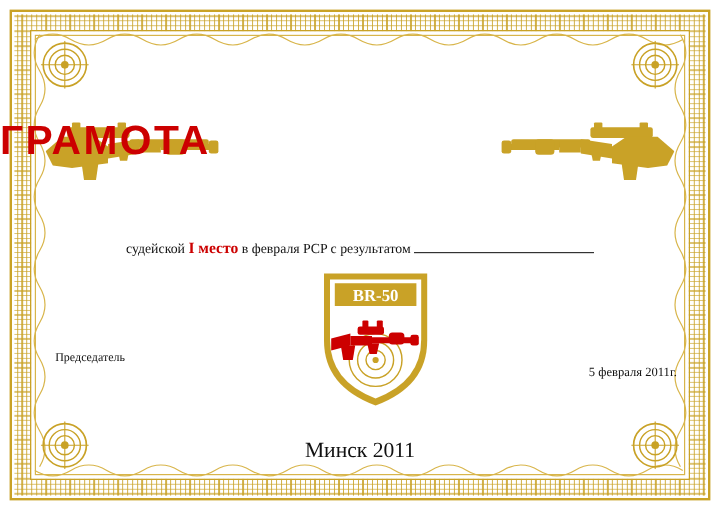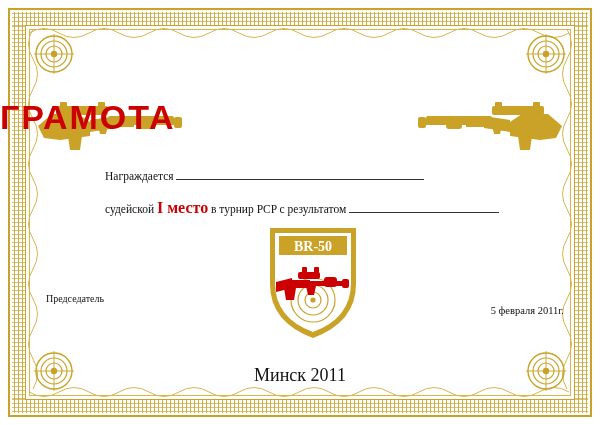--- a/index.html
+++ b/index.html
@@ -159,21 +159,21 @@
     position: absolute;
     left: 105px;
     top: 199px;
     font-size: 11.5px;
     color: #111111;
     white-space: nowrap;
   }
   .place-word {
     color: #cc0000;
     font-weight: bold;
-    font-size: 16px;
+    font-size: 13px;
   }
   .rule {
     display: inline-block;
     border-bottom: 1px solid #333333;
     height: 11px;
     vertical-align: baseline;
   }
   .rule.long { width: 248px; }
   .rule.short { width: 150px; }
 
@@ -316,29 +316,25 @@
         <path d="M30,40 L44,40 L42,54 L32,54 Z"></path>
         <path d="M60,28 L70,28 L68,38 L62,38 Z"></path>
         <rect x="100" y="20" width="16" height="13" rx="3"></rect>
         <rect x="136" y="21" width="8" height="11" rx="2"></rect>
       </g>
     </svg>
   </div>
 
   <div class="title">ГРАМОТА</div>
 
-  <div class="line-award">
-    <span>Награждается</span>
-    <span class="rule long"></span>
-  </div>
 
   <div class="line-place">
     <span>судейской</span>
     <span class="place-word">I место</span>
-    <span>в турнир PCP с результатом</span>
+    <span>в февраля PCP с результатом</span>
     <span class="rule short"></span>
   </div>
 
   <div class="emblem">
     <svg width="110" height="120" viewBox="0 0 110 120">
       <path d="M12,6 L98,6 L98,62 Q98,100 55,116 Q12,100 12,62 Z" fill="#c9a227"></path>
       <path d="M17,11 L93,11 L93,61 Q93,96 55,110 Q17,96 17,61 Z" fill="#ffffff"></path>
       <path d="M21,14 L89,14 L89,33 L21,33 Z" fill="#c9a227"></path>
       <text x="55" y="29" text-anchor="middle" font-family="Liberation Serif, serif" font-size="14" font-weight="bold" fill="#ffffff">BR-50</text>
       <circle cx="55" cy="78" r="22" fill="none" stroke="#c9a227" stroke-width="1.2"></circle>

